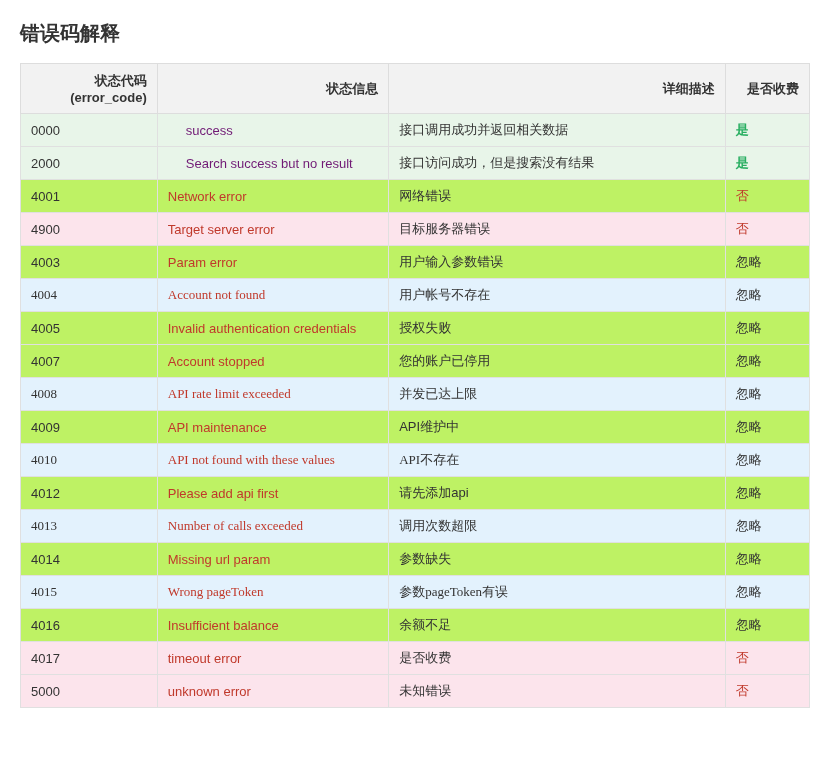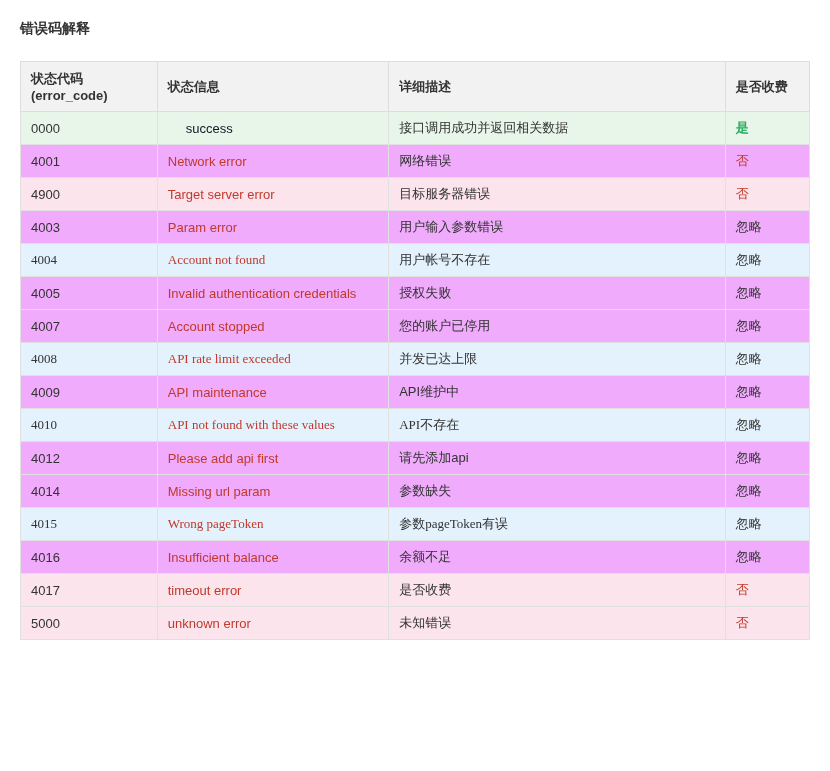--- a/index.html
+++ b/index.html
@@ -4,39 +4,39 @@
   <style>
     * { box-sizing: border-box; margin: 0; padding: 0; }
     body {
       font-family: Arial, "Microsoft YaHei", sans-serif;
       font-size: 13px;
       background: #fff;
       color: #333;
       padding: 20px;
     }
     h1 {
-      font-size: 14px;
+      font-size: 20px;
       font-weight: bold;
-      margin-bottom: 23px;
+      margin-bottom: 16px;
       color: #333;
     }
     table {
       width: 100%;
       border-collapse: collapse;
       table-layout: fixed;
     }
     col.col1 { width: 130px; }
     col.col2 { width: 220px; }
     col.col3 { width: 320px; }
     col.col4 { width: 80px; }
     thead tr {
       background: #f2f2f2;
     }
     thead th {
-      text-align: left;
+      text-align: right;
       padding: 8px 10px;
       font-weight: bold;
       color: #333;
       border: 1px solid #ddd;
     }
     tbody tr {
       border: 1px solid #ddd;
     }
     tbody td {
       padding: 7px 10px;
@@ -46,34 +46,34 @@
     .row-success {
       background-color: #e8f5e9;
     }
     .row-search-success {
       background-color: #e8f5e9;
     }
     .row-error-pink {
       background-color: #fce4ec;
     }
     .row-white {
-      background: #f0abfc;
+      background: #bef264;
     }
     .row-light-blue {
       background: #e3f2fd;
       font-family: Liberation Serif, serif;
     }
     .code-col {
       color: #333;
     }
     .status-col {
       color: #c0392b;
     }
     .status-col-green {
-      color: #0f172a;
+      color: #701a75;
       padding-left: 28px;
     }
     .charge-yes {
       color: #27ae60;
       font-weight: bold;
     }
     .charge-no {
       color: #c0392b;
     }
     .charge-ignore {
@@ -100,20 +100,26 @@
       <th>是否收费</th>
     </tr>
   </thead>
   <tbody id="table-body">
   <tr class="row-success">
         <td class="code-col">0000</td>
         <td class="status-col-green">success</td>
         <td>接口调用成功并返回相关数据</td>
         <td class="charge-yes">是</td>
       </tr>
+      <tr class="row-search-success">
+        <td class="code-col">2000</td>
+        <td class="status-col-green">Search success but no result</td>
+        <td>接口访问成功，但是搜索没有结果</td>
+        <td class="charge-yes">是</td>
+      </tr>
       <tr class="row-white">
         <td class="code-col">4001</td>
         <td class="status-col">Network error</td>
         <td>网络错误</td>
         <td class="charge-no">否</td>
       </tr>
       <tr class="row-error-pink">
         <td class="code-col">4900</td>
         <td class="status-col">Target server error</td>
         <td>目标服务器错误</td>
@@ -160,20 +166,26 @@
         <td class="status-col">API not found with these values</td>
         <td>API不存在</td>
         <td class="charge-ignore">忽略</td>
       </tr>
       <tr class="row-white">
         <td class="code-col">4012</td>
         <td class="status-col">Please add api first</td>
         <td>请先添加api</td>
         <td class="charge-ignore">忽略</td>
       </tr>
+      <tr class="row-light-blue">
+        <td class="code-col">4013</td>
+        <td class="status-col">Number of calls exceeded</td>
+        <td>调用次数超限</td>
+        <td class="charge-ignore">忽略</td>
+      </tr>
       <tr class="row-white">
         <td class="code-col">4014</td>
         <td class="status-col">Missing url param</td>
         <td>参数缺失</td>
         <td class="charge-ignore">忽略</td>
       </tr>
       <tr class="row-light-blue">
         <td class="code-col">4015</td>
         <td class="status-col">Wrong pageToken</td>
         <td>参数pageToken有误</td>

